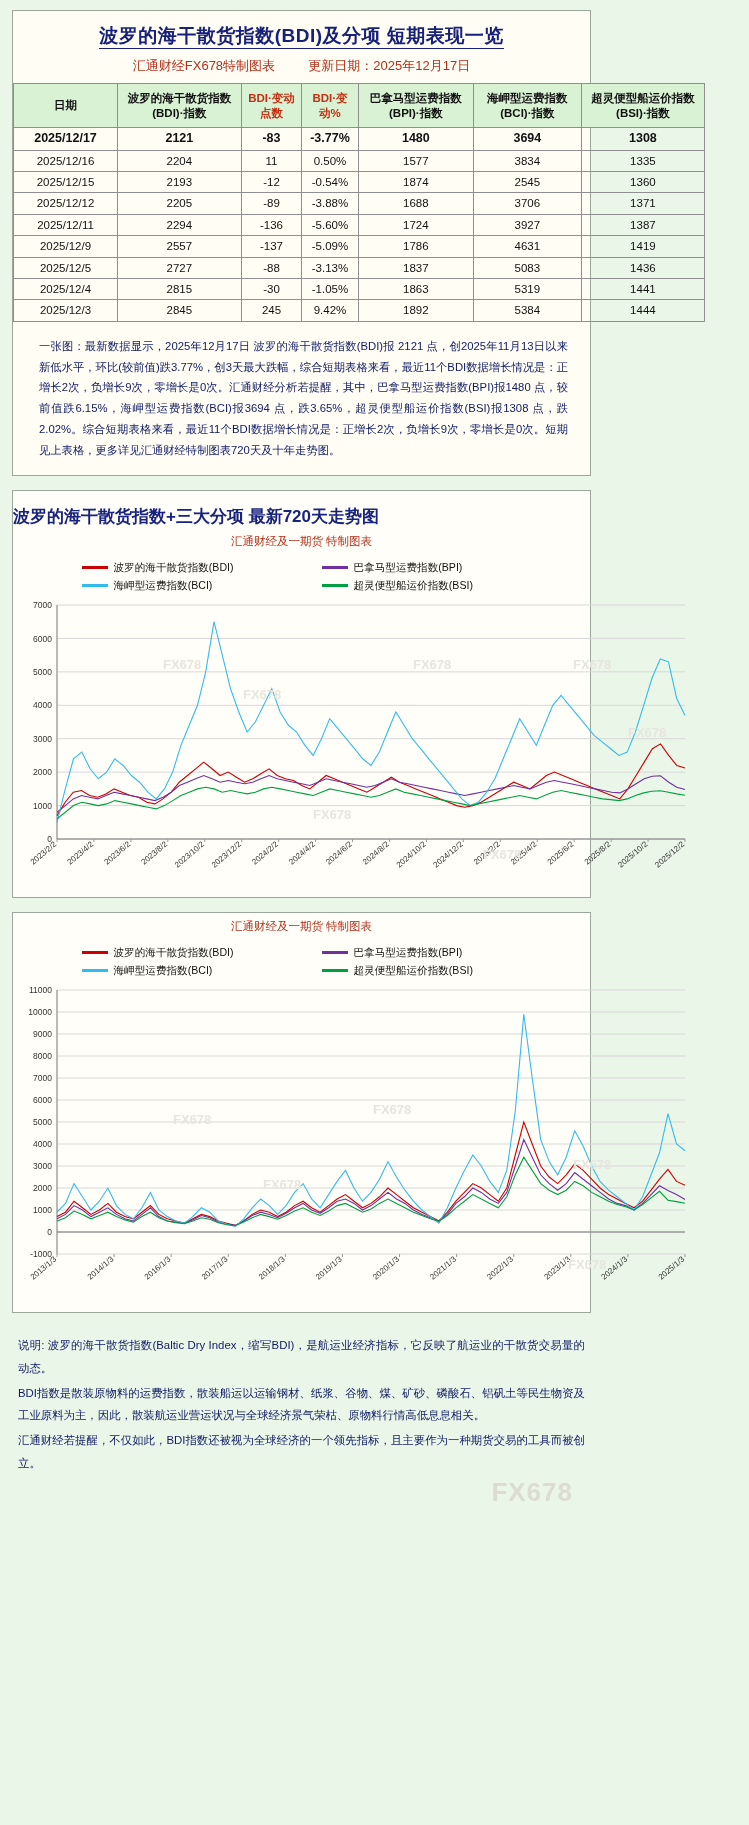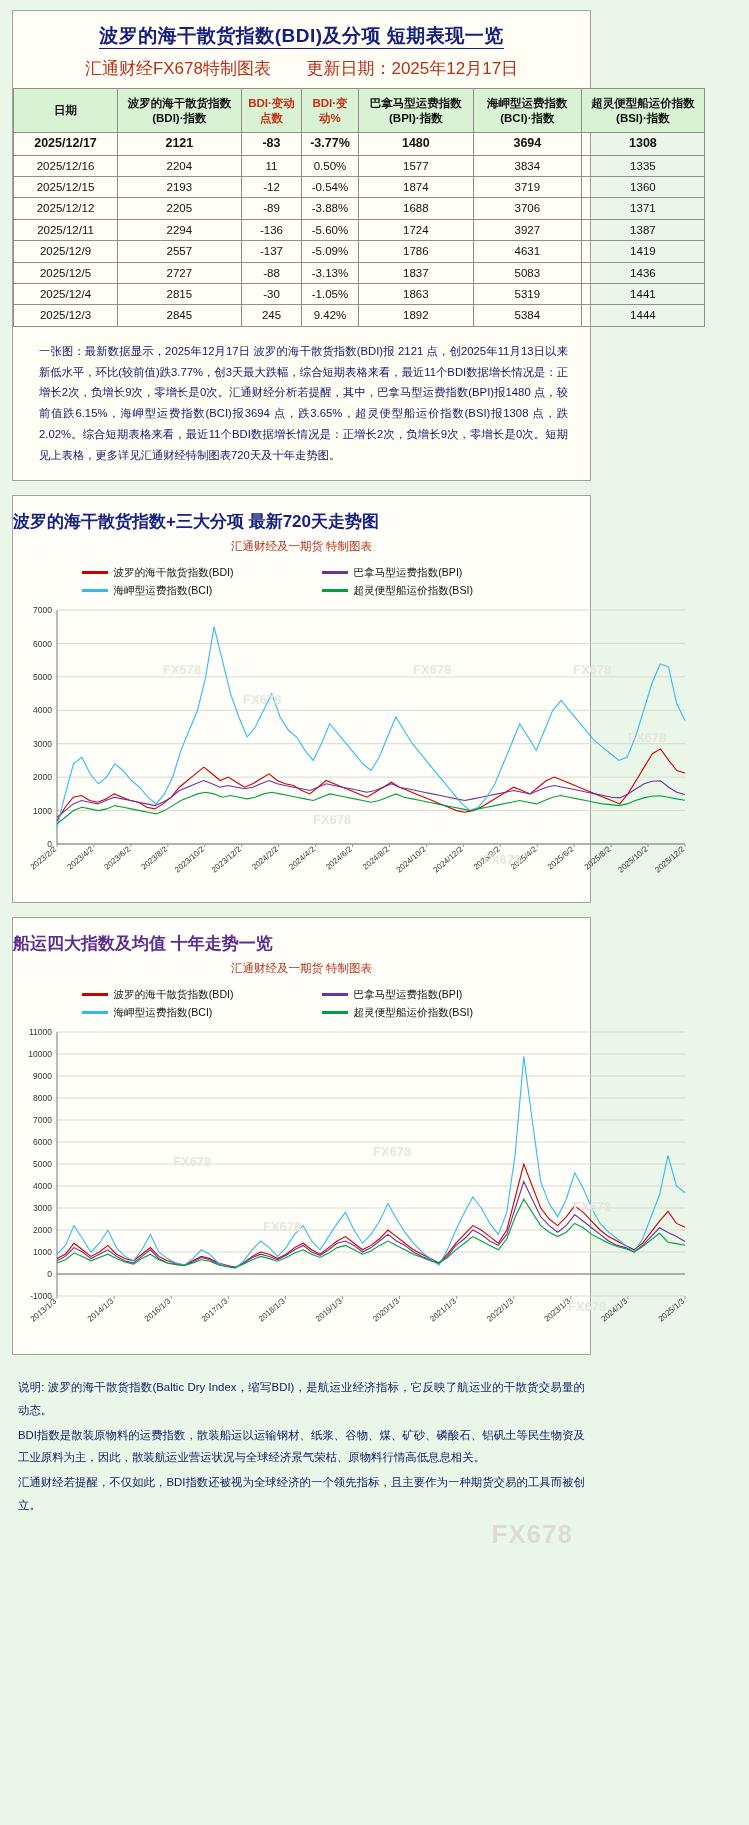--- a/index.html
+++ b/index.html
@@ -24,21 +24,21 @@
     color: #17207a;
     font-weight: bold;
     font-size: 19px;
     padding: 12px 0 2px;
     letter-spacing: .5px;
   }
   .t-title .u { border-bottom: 1px solid #17207a; padding-bottom: 2px;}
   .t-sub {
     text-align: center;
     color: #b3301a;
-    font-size: 17px;
+    font-size: 13px;
     padding: 6px 0 8px;
   }
   .t-sub .gap { display: inline-block; width: 26px; }
   table.bdi {
     border-collapse: collapse;
     margin: 0 auto 6px;
     width: 692px;
     font-size: 11.5px;
   }
   table.bdi th, table.bdi td {
@@ -156,21 +156,21 @@
             <td>1577</td>
             <td>3834</td>
             <td>1335</td>
           </tr>
           <tr>
             <td class="date">2025/12/15</td>
             <td>2193</td>
             <td>-12</td>
             <td>-0.54%</td>
             <td>1874</td>
-            <td>3719</td>
+            <td>2545</td>
             <td>1360</td>
           </tr>
           <tr>
             <td class="date">2025/12/12</td>
             <td>2205</td>
             <td>-89</td>
             <td>-3.88%</td>
             <td>1688</td>
             <td>3706</td>
             <td>1371</td>
@@ -348,21 +348,20 @@
       <div class="wm" style="left:230px;top:90px">FX678</div>
       <div class="wm" style="left:400px;top:60px">FX678</div>
       <div class="wm" style="left:560px;top:60px">FX678</div>
       <div class="wm" style="left:615px;top:128px">FX678</div>
       <div class="wm" style="left:300px;top:210px">FX678</div>
       <div class="wm" style="left:470px;top:250px">FX678</div>
     </div>
   </div>
 
   <div class="panel white">
-    <div class="c-title purple">船运四大指数及均值 十年走势一览</div>
     <div class="c-sub">汇通财经及一期货  特制图表</div>
     <div class="legend" id="legend10">
         <div class="item">
           <span class="swatch" style="background: rgb(204, 0, 0);"></span>
           <span>波罗的海干散货指数(BDI)</span>
         </div>
         <div class="item">
           <span class="swatch" style="background: rgb(112, 48, 160);"></span>
           <span>巴拿马型运费指数(BPI)</span>
         </div>

